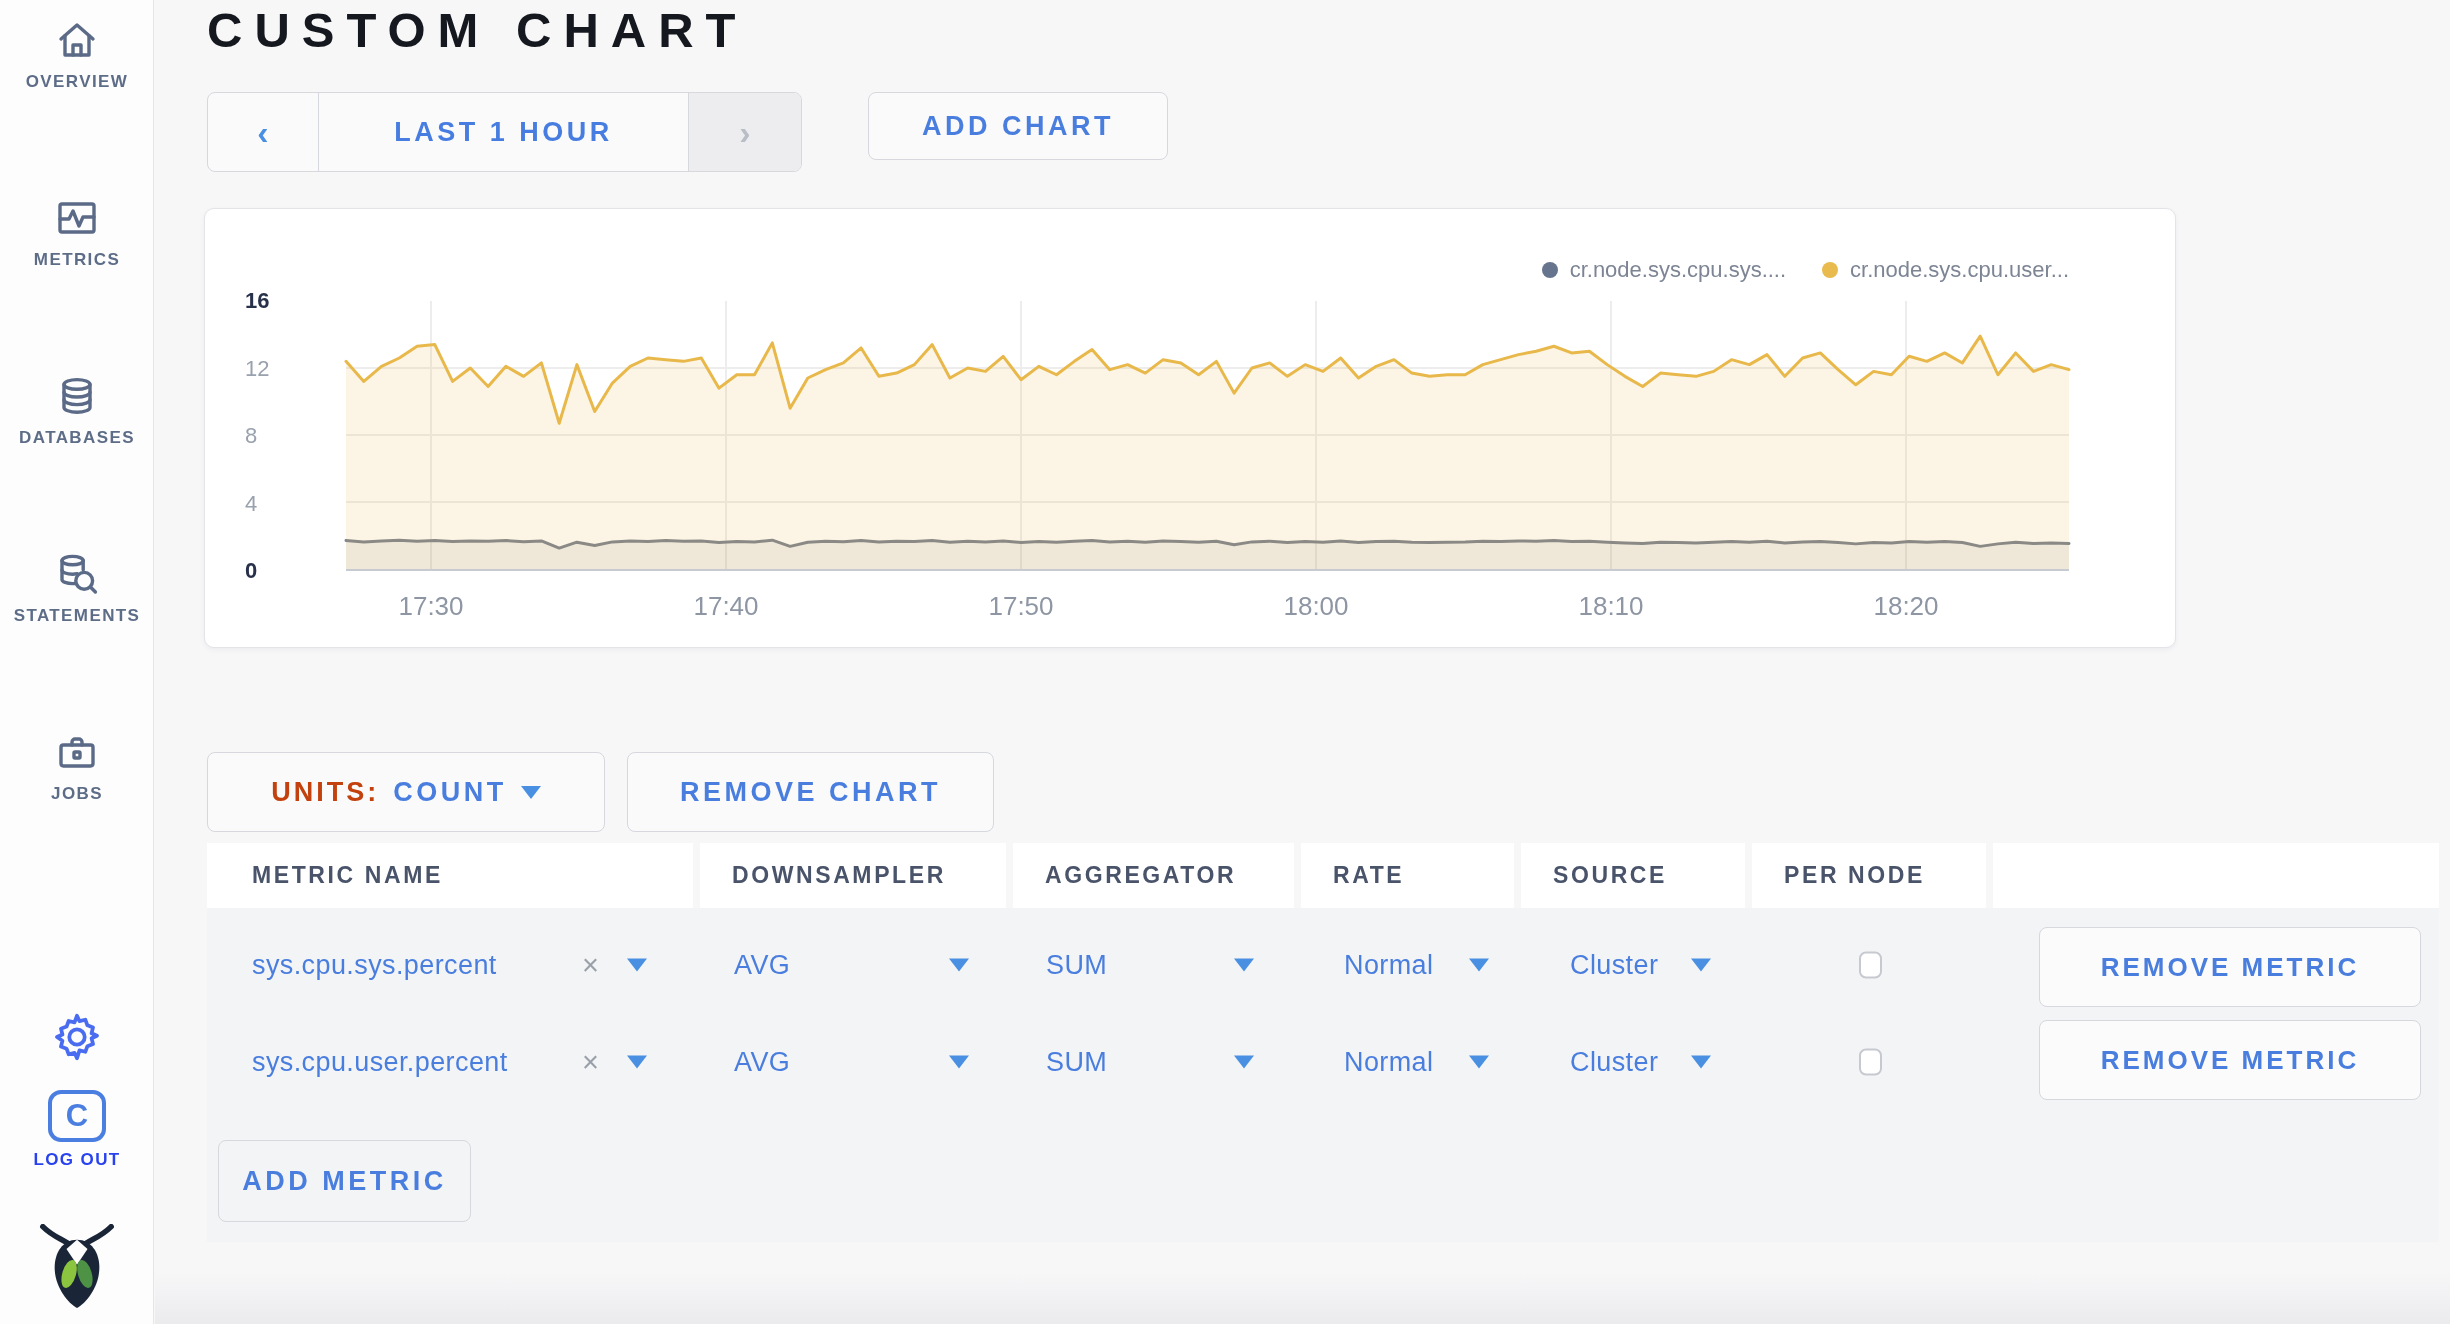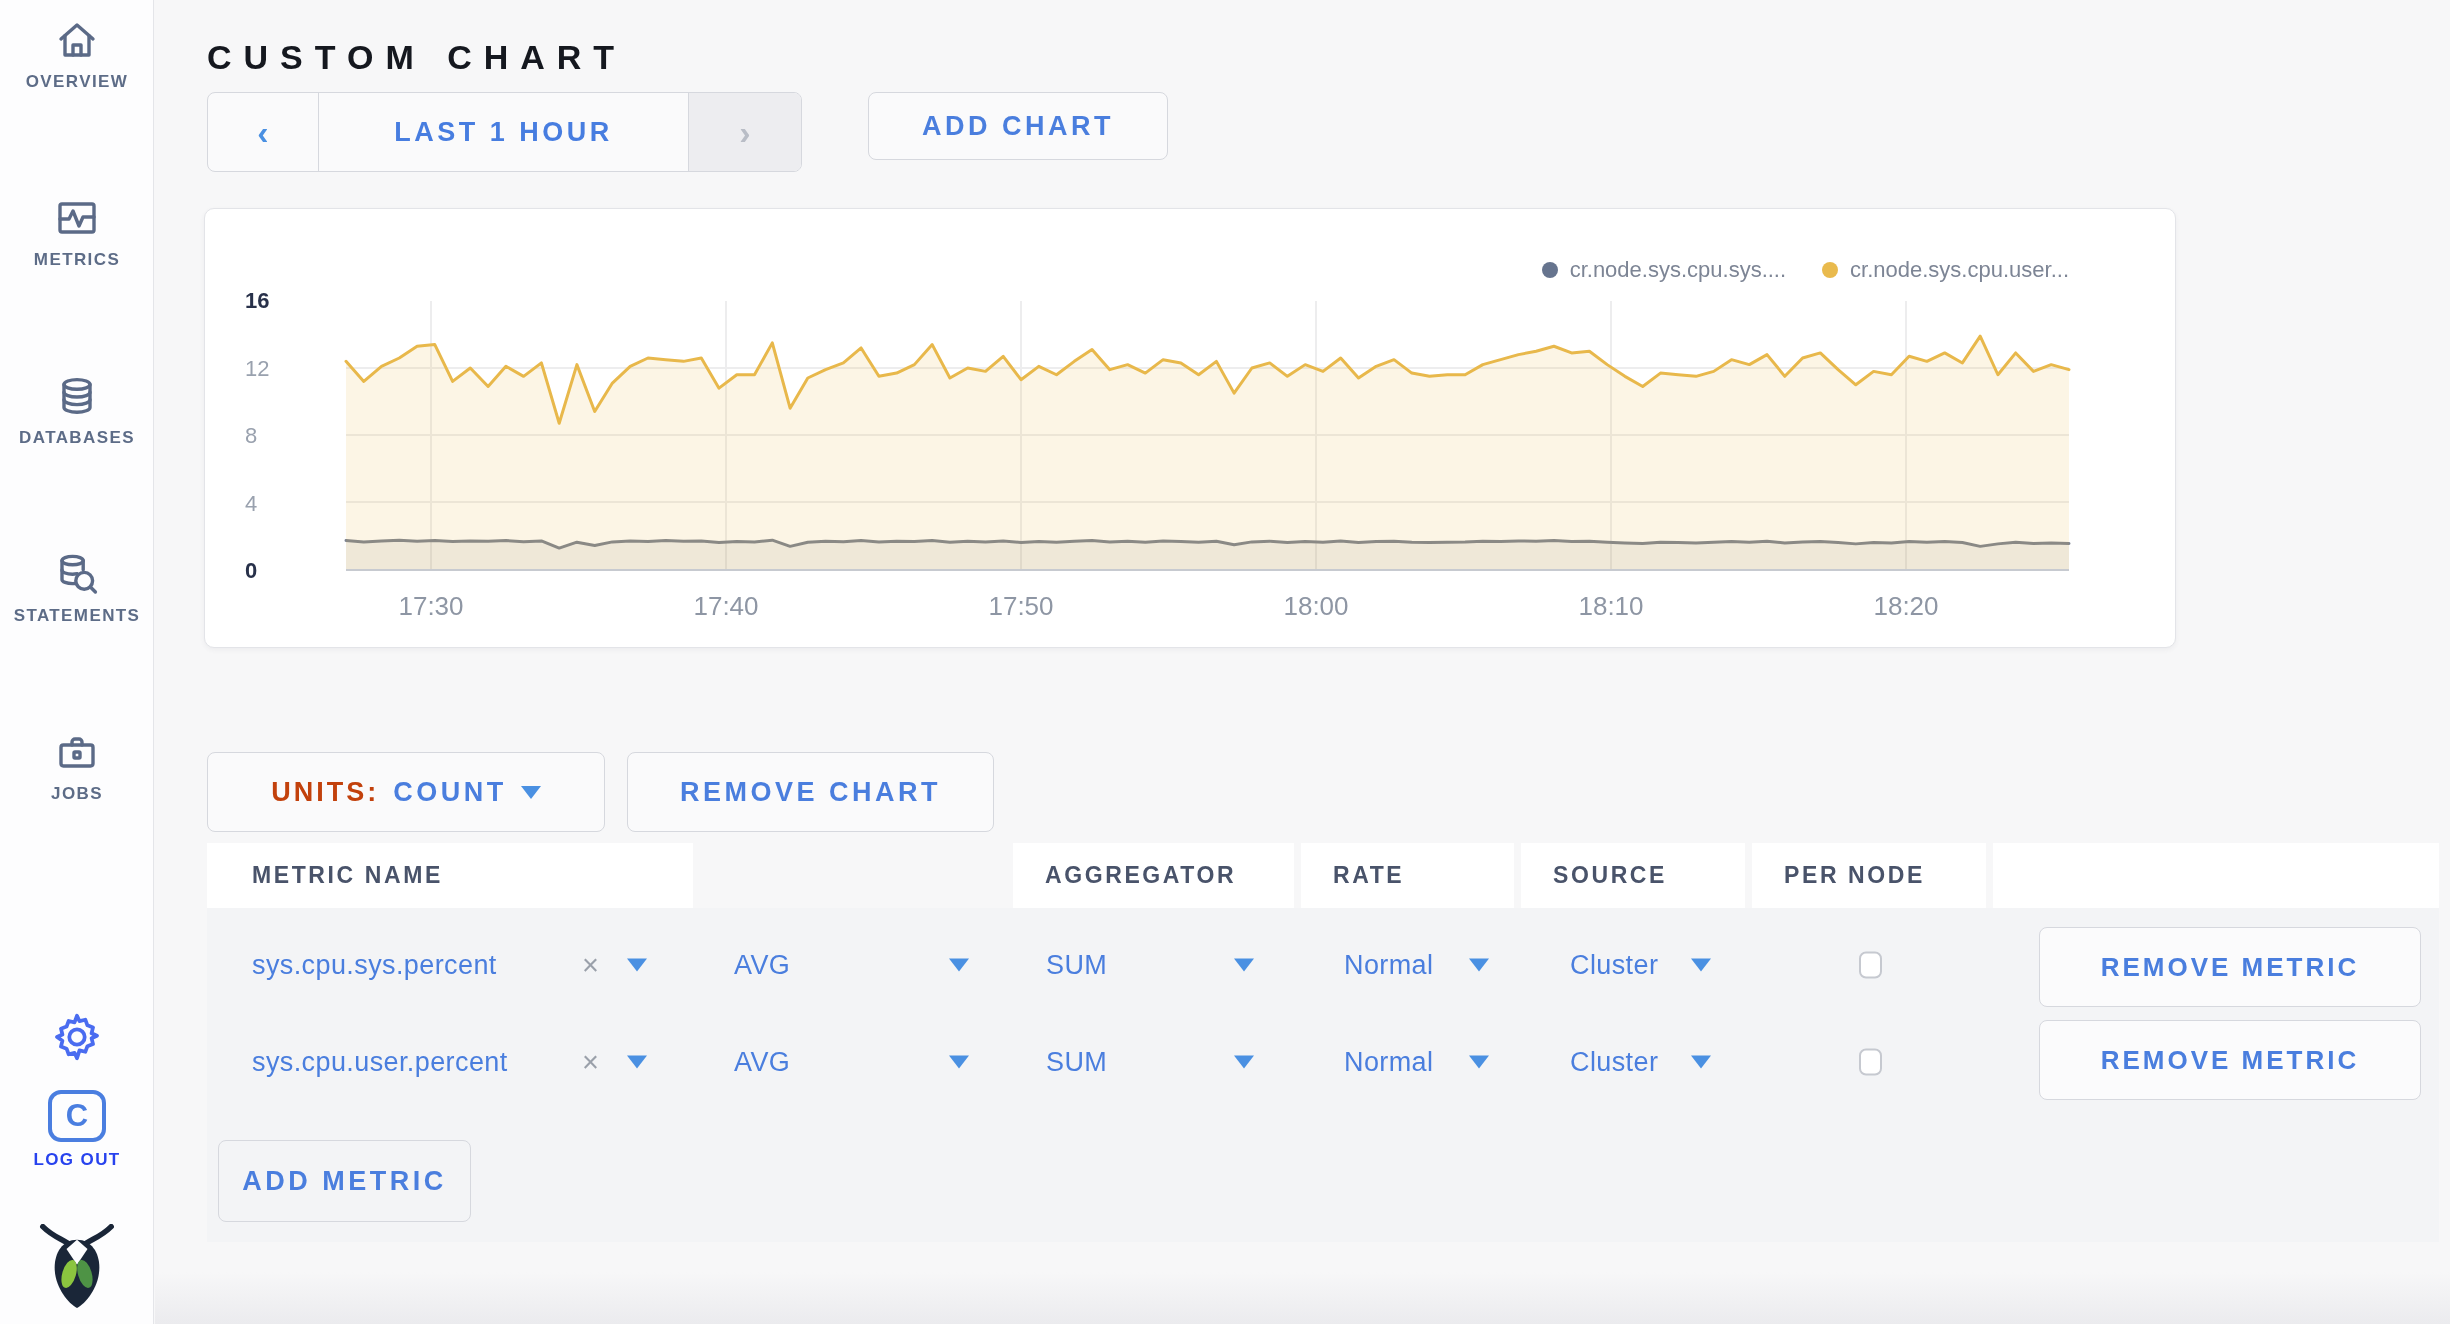--- a/index.html
+++ b/index.html
@@ -13,22 +13,22 @@
   .side-item { position:absolute; left:0; width:154px; text-align:center; cursor:pointer; }
   .side-icon { display:block; margin:0 auto; }
   .side-label { display:block; margin-top:8px; font-size:17px; font-weight:700;
                 letter-spacing:1.4px; color:#5d6c87; }
   .logout-label { color:#2742ee; }
   .c-badge { width:58px; height:52px; margin:0 auto; border:4px solid #4a7ee0; border-radius:13px;
              display:flex; align-items:center; justify-content:center;
              color:#4a7ee0; font-size:31px; font-weight:700; }
 
   
-  .page-title { position:absolute; left:207px; top:2px; font-size:34px; font-weight:700;
-                letter-spacing:12px; color:#15181f;margin-top:36px; }
+  .page-title { position:absolute; left:207px; top:2px; font-size:49px; font-weight:700;
+                letter-spacing:12px; color:#15181f; }
   .timepicker { position:absolute; left:207px; top:92px; width:595px; height:80px;
                 border:1px solid #d6d8de; border-radius:8px; background:#fafafb; display:flex; }
   .tp-seg { display:flex; align-items:center; justify-content:center; height:100%; }
   .tp-prev { width:111px; border-right:1px solid #d6d8de; cursor:pointer; }
   .tp-label { width:369px; color:#477de0; font-size:27px; font-weight:600; letter-spacing:3.5px; cursor:pointer; }
   .tp-next { width:113px; background:#ededf0; border-left:1px solid #d6d8de;
              border-radius:0 7px 7px 0; cursor:default; }
   .chev { font-size:34px; font-weight:700; line-height:1; }
   .chev-blue { color:#4a90e2; }
   .chev-gray { color:#b9bdc6; }
@@ -232,20 +232,21 @@
     <span class="units-key">UNITS:</span>
     <span>COUNT</span>
     <span class="caret"></span>
   </button>
   <button class="btn remove-chart-btn">REMOVE CHART</button>
 
   <div class="table-region">
     <div class="tbl-band"></div>
 
     <div class="th th0">METRIC NAME</div>
+    <div class="th th1">DOWNSAMPLER</div>
     <div class="th th2">AGGREGATOR</div>
     <div class="th th3">RATE</div>
     <div class="th th4">SOURCE</div>
     <div class="th th5">PER NODE</div>
     <div class="th th6"></div>
 
     <div class="mrow mrow-0">
       <span class="cellv pos-name">sys.cpu.sys.percent</span>
       <span class="cellv pos-clear">×</span>
       <span class="cellv pos-namecaret caret"></span>

